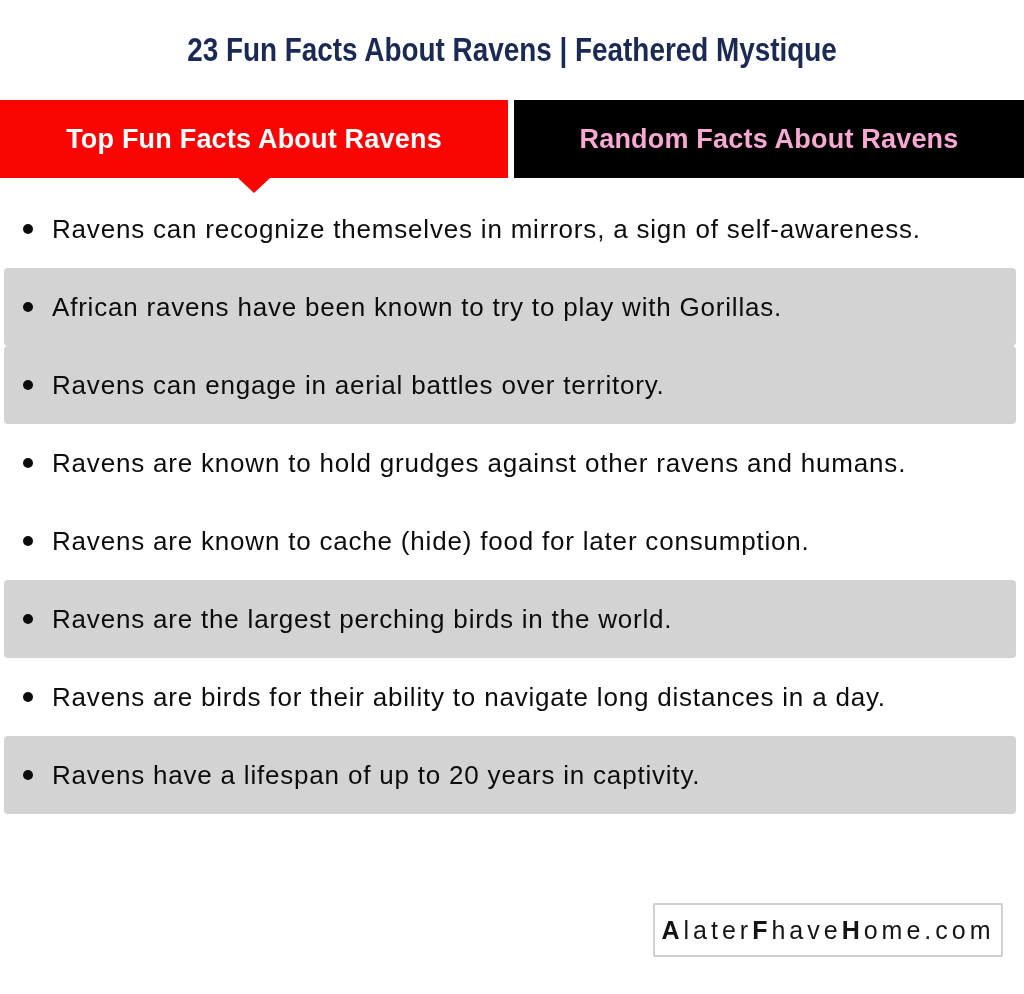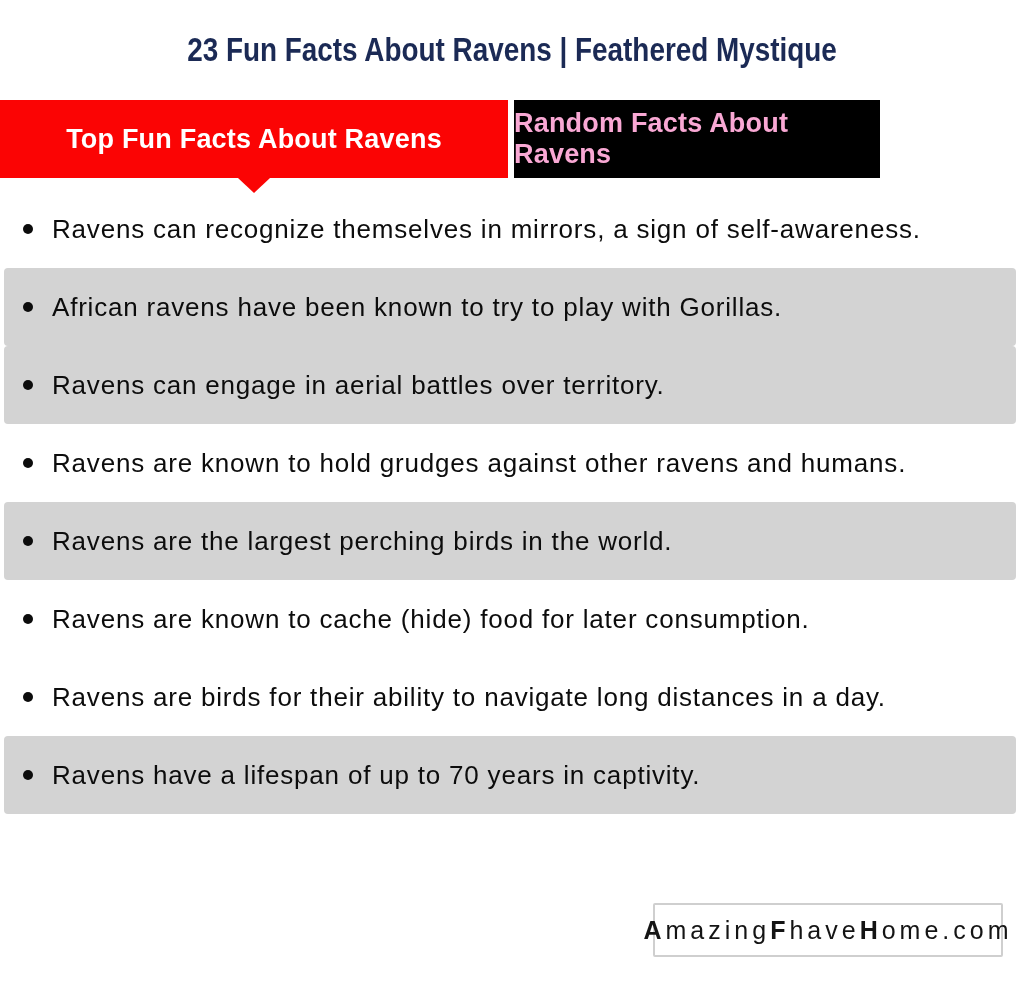--- a/index.html
+++ b/index.html
@@ -28,21 +28,21 @@
     transform-origin: 50% 50%;
     white-space: nowrap;
     letter-spacing: 0px;
   }
 
   
   .tabbar {
     position: absolute;
     top: 100px;
     left: 0;
-    width: 880px;
+    width: 1024px;
     height: 78px;
     display: flex;
   }
   .tab {
     display: flex;
     align-items: center;
     justify-content: center;
     font-weight: bold;
     font-size: 27px;
     cursor: pointer;
@@ -143,26 +143,26 @@
   <div class="tab tab-inactive">
     <span>Random Facts About Ravens</span>
   </div>
 </div>
 
 <ul class="facts">
   <li class="fact">Ravens can recognize themselves in mirrors, a sign of self-awareness.</li>
   <li class="fact shaded">African ravens have been known to try to play with Gorillas.</li>
   <li class="fact shaded">Ravens can engage in aerial battles over territory.</li>
   <li class="fact">Ravens are known to hold grudges against other ravens and humans.</li>
+  <li class="fact">Ravens are known to cache (hide) food for later consumption.</li>
   <li class="fact shaded">Ravens are the largest perching birds in the world.</li>
-  <li class="fact">Ravens are known to cache (hide) food for later consumption.</li>
   <li class="fact">Ravens are birds for their ability to navigate long distances in a day.</li>
-  <li class="fact shaded">Ravens have a lifespan of up to 70 years in captivity.</li>
+  <li class="fact shaded">Ravens have a lifespan of up to 20 years in captivity.</li>
 </ul>
 
 <div class="watermark">
   <span class="wm-b">A</span>
-    <span>mazing</span>
+    <span>later</span>
     <span class="wm-b">F</span>
     <span>have</span>
     <span class="wm-b">H</span>
     <span>ome.com</span>
 </div>
 
 </body></html>

